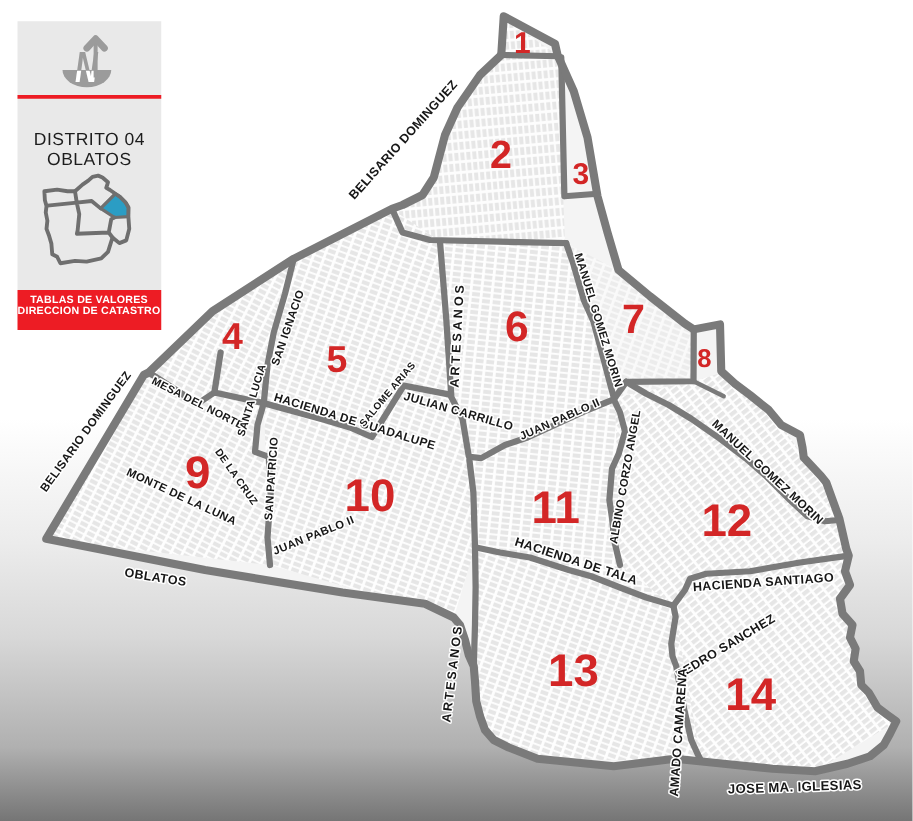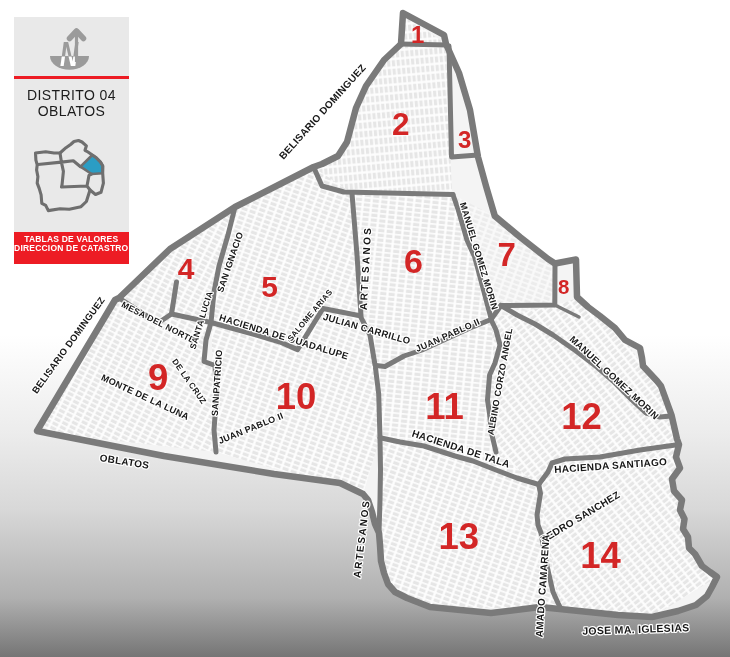--- a/index.html
+++ b/index.html
@@ -2,21 +2,21 @@
 <html><head>
 <meta charset="utf-8">
 <style>
 html,body{margin:0;padding:0;width:730px;height:657px;overflow:hidden;
 font-family:"Liberation Sans",sans-serif;}
 #bg{position:absolute;left:0;top:0;width:730px;height:657px;
 background:linear-gradient(to bottom,#ffffff 0%,#ffffff 51%,#ececec 66%,#d8d8d8 77.5%,#b0b0b0 91%,#757575 100%);}
 #map{position:absolute;left:0;top:0;}
 .panel{position:absolute;left:14px;top:17px;width:115px;height:214.5px;background:#e9e9e9;}
 .redline{position:absolute;left:14px;top:75.5px;width:115px;height:3px;background:#ed1c24;}
-.title{position:absolute;left:14px;top:87px;width:115px;text-align:center;
+.title{position:absolute;left:14px;top:103px;width:115px;text-align:center;
 font-size:14px;letter-spacing:0.4px;color:#1c1c1c;line-height:16px;}
 .banner{position:absolute;left:14px;top:231.5px;width:114.5px;height:32.5px;background:#ed1c24;
 color:#fff;font-weight:bold;font-size:8.5px;text-align:center;line-height:9.5px;letter-spacing:0.2px;}
 .banner div{margin-top:0;}
 </style>
 </head>
 <body>
 
 <div id="bg"></div>
 

